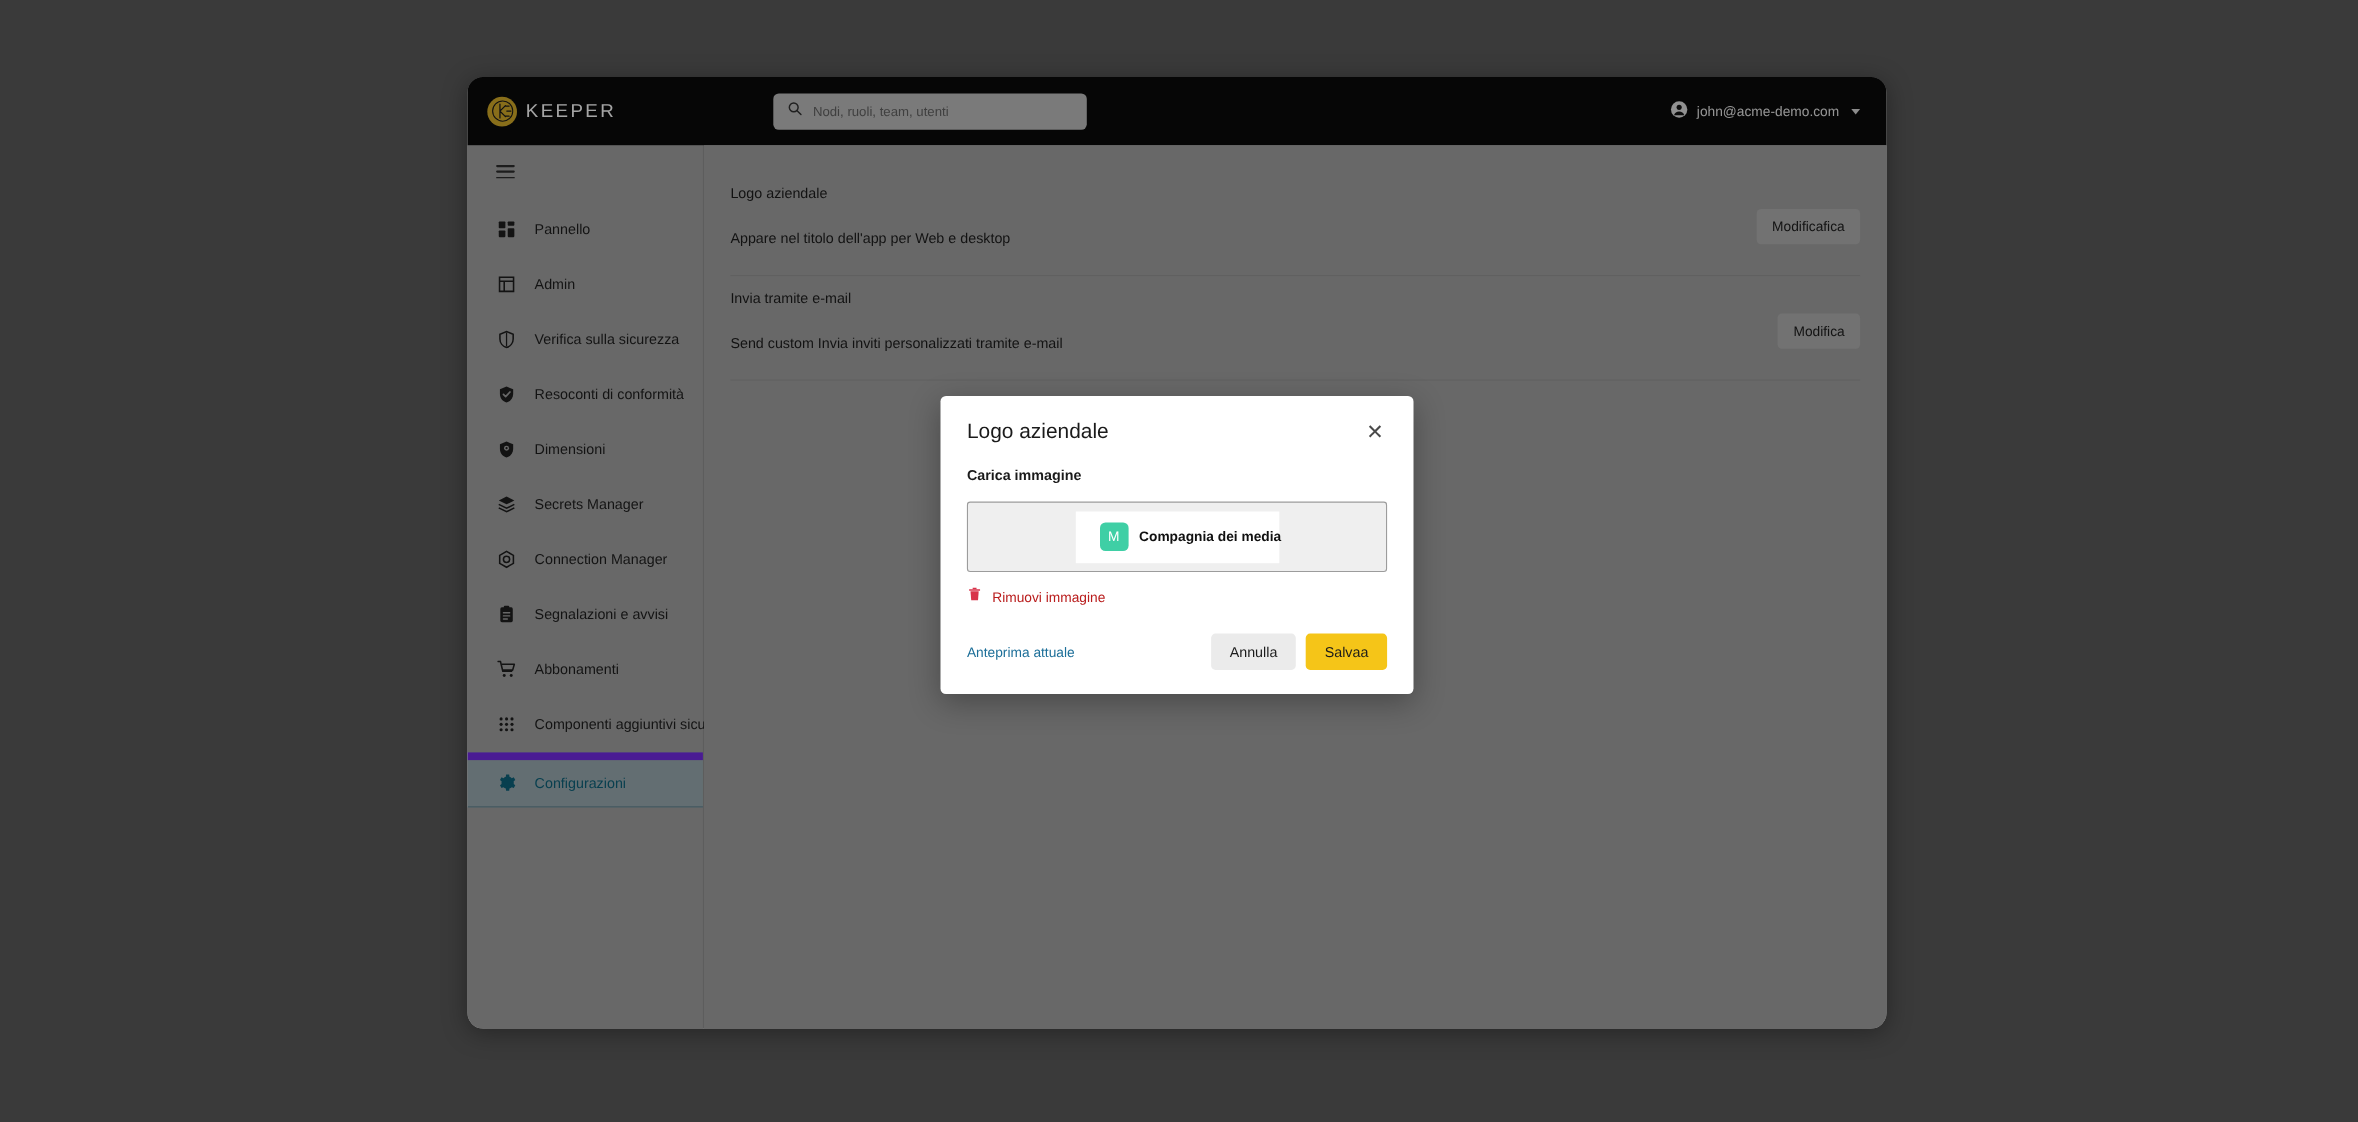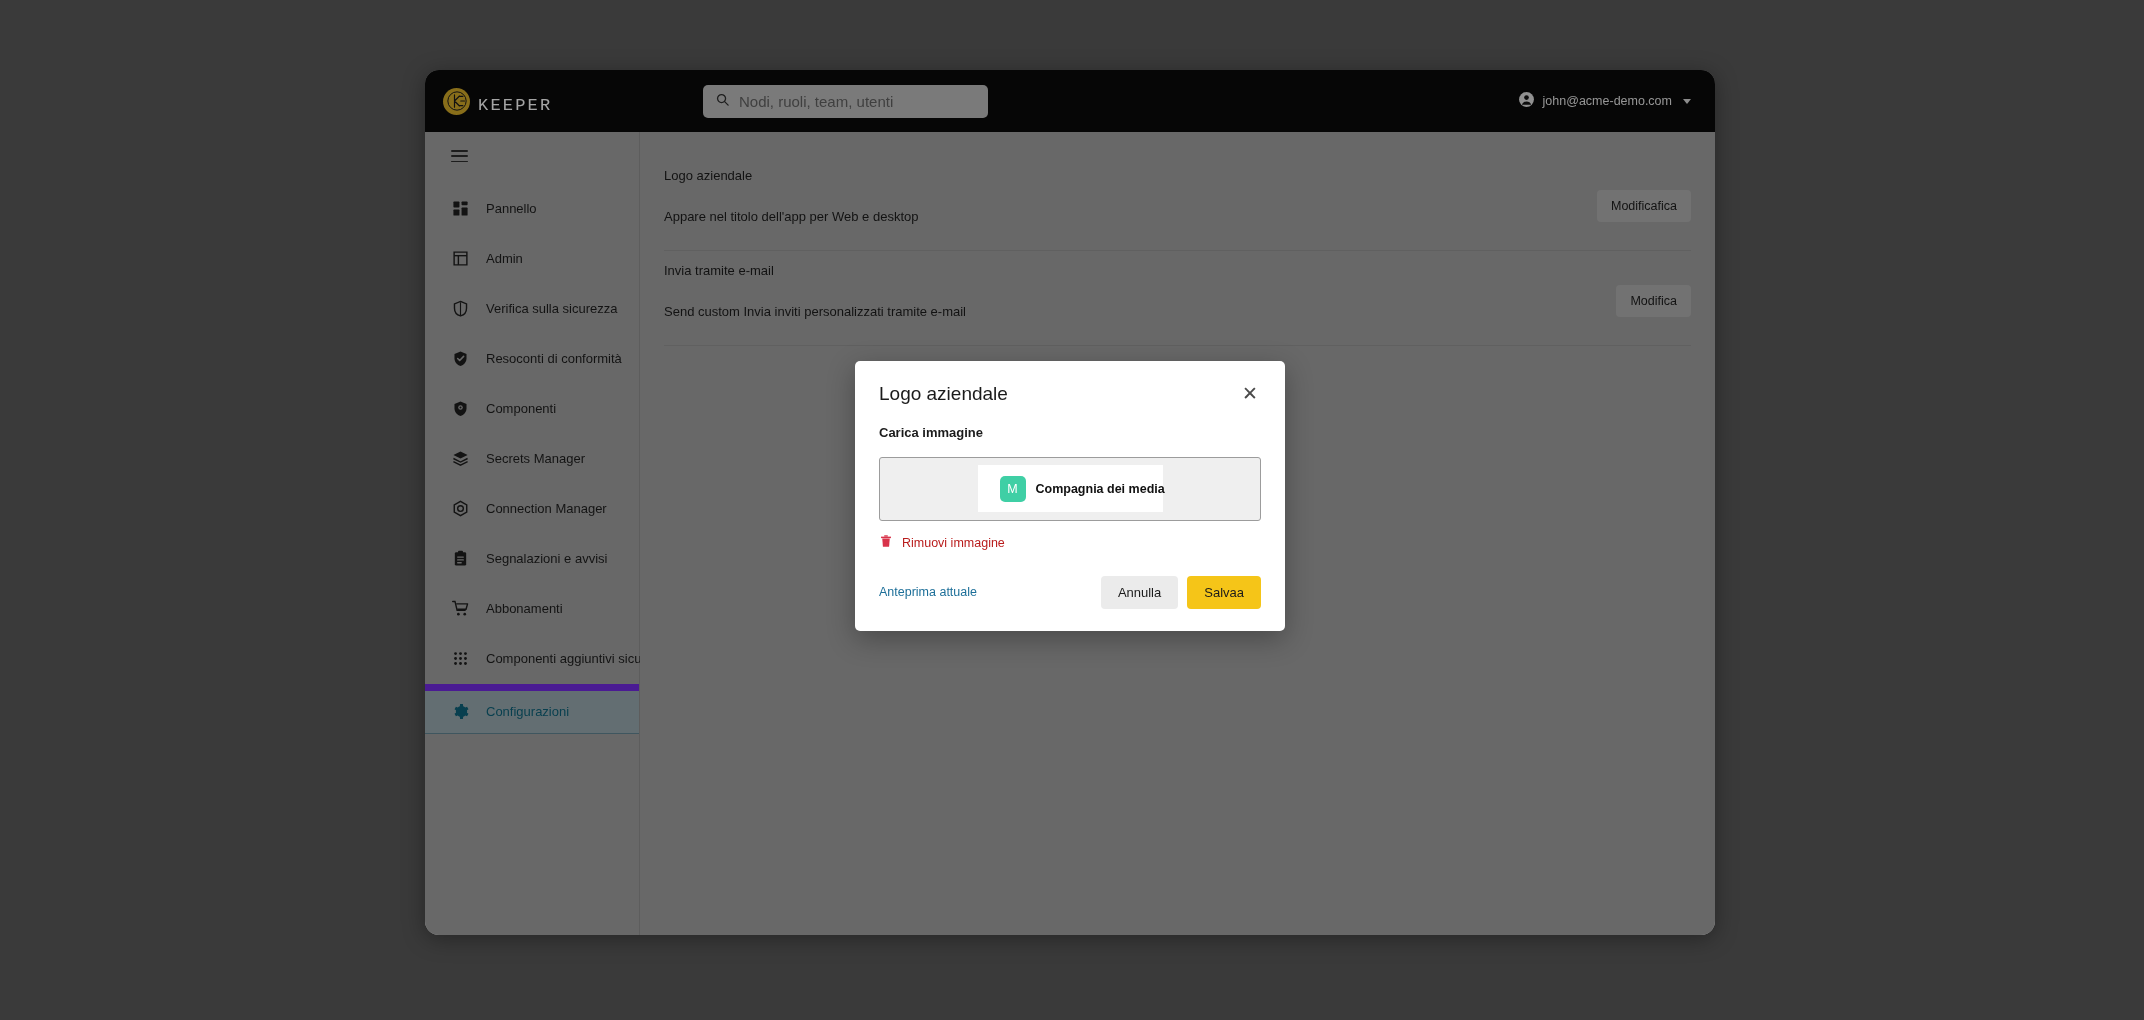--- a/index.html
+++ b/index.html
@@ -28,21 +28,21 @@
 
   
   .topbar {
     height: 62px;
     background: #0a0a0a;
     display: flex;
     align-items: center;
     padding: 0 20px 0 18px;
     position: relative;
   }
-  .brand { display: flex; align-items: flex-end; gap: 8px; width: 210px; font-family: Liberation Mono, monospace; }
+  .brand { display: flex; align-items: center; gap: 8px; width: 210px; }
   .brand-mark {
     width: 27px; height: 27px; border-radius: 50%;
     background: #c9a227;
     display: flex; align-items: center; justify-content: center;
     flex: 0 0 auto;
   }
   .brand-word {
     color: #f2f2f2;
     font-size: 17px;
     letter-spacing: 2.2px;
@@ -53,21 +53,21 @@
     background: #b4b4b4;
     border-radius: 5px;
     display: flex; align-items: center;
     gap: 9px;
     padding: 0 12px;
     margin-left: 50px;
   }
   .search-box input {
     border: none; outline: none; background: transparent;
     font-family: "Liberation Sans", sans-serif;
-    font-size: 15px; color: #3d3d3d;
+    font-size: 12px; color: #3d3d3d;
     width: 100%;
   }
   .search-box input::placeholder { color: #5e5e5e; }
   .account {
     position: absolute; right: 24px; top: 50%;
     transform: translateY(-50%);
     display: flex; align-items: center; gap: 8px;
     color: #dcdcdc; font-size: 12.5px;
     cursor: pointer;
   }
@@ -329,21 +329,21 @@
           </div>
 
           <div class="nav-item">
             <span class="ico">
               <svg width="17" height="17" viewBox="0 0 24 24">
                   <path d="M12 2l8.5 3.5v6c0 5.2-3.6 9.6-8.5 11-4.9-1.4-8.5-5.8-8.5-11v-6z"></path>
                   <circle cx="12" cy="10.5" r="3.2" fill="#9a9a9a"></circle>
                   <circle cx="12" cy="10.5" r="1.4" fill="#1d1d1d"></circle>
                 </svg>
             </span>
-            <span>Componenti</span>
+            <span>Dimensioni</span>
           </div>
 
           <div class="nav-item">
             <span class="ico">
               <svg width="17" height="17" viewBox="0 0 24 24">
                   <path d="M12 2L2 7l10 5 10-5z"></path>
                   <path d="M2 12l10 5 10-5" fill="none" stroke="#1d1d1d" stroke-width="2"></path>
                   <path d="M2 16.5l10 5 10-5" fill="none" stroke="#1d1d1d" stroke-width="2"></path>
                 </svg>
             </span>

